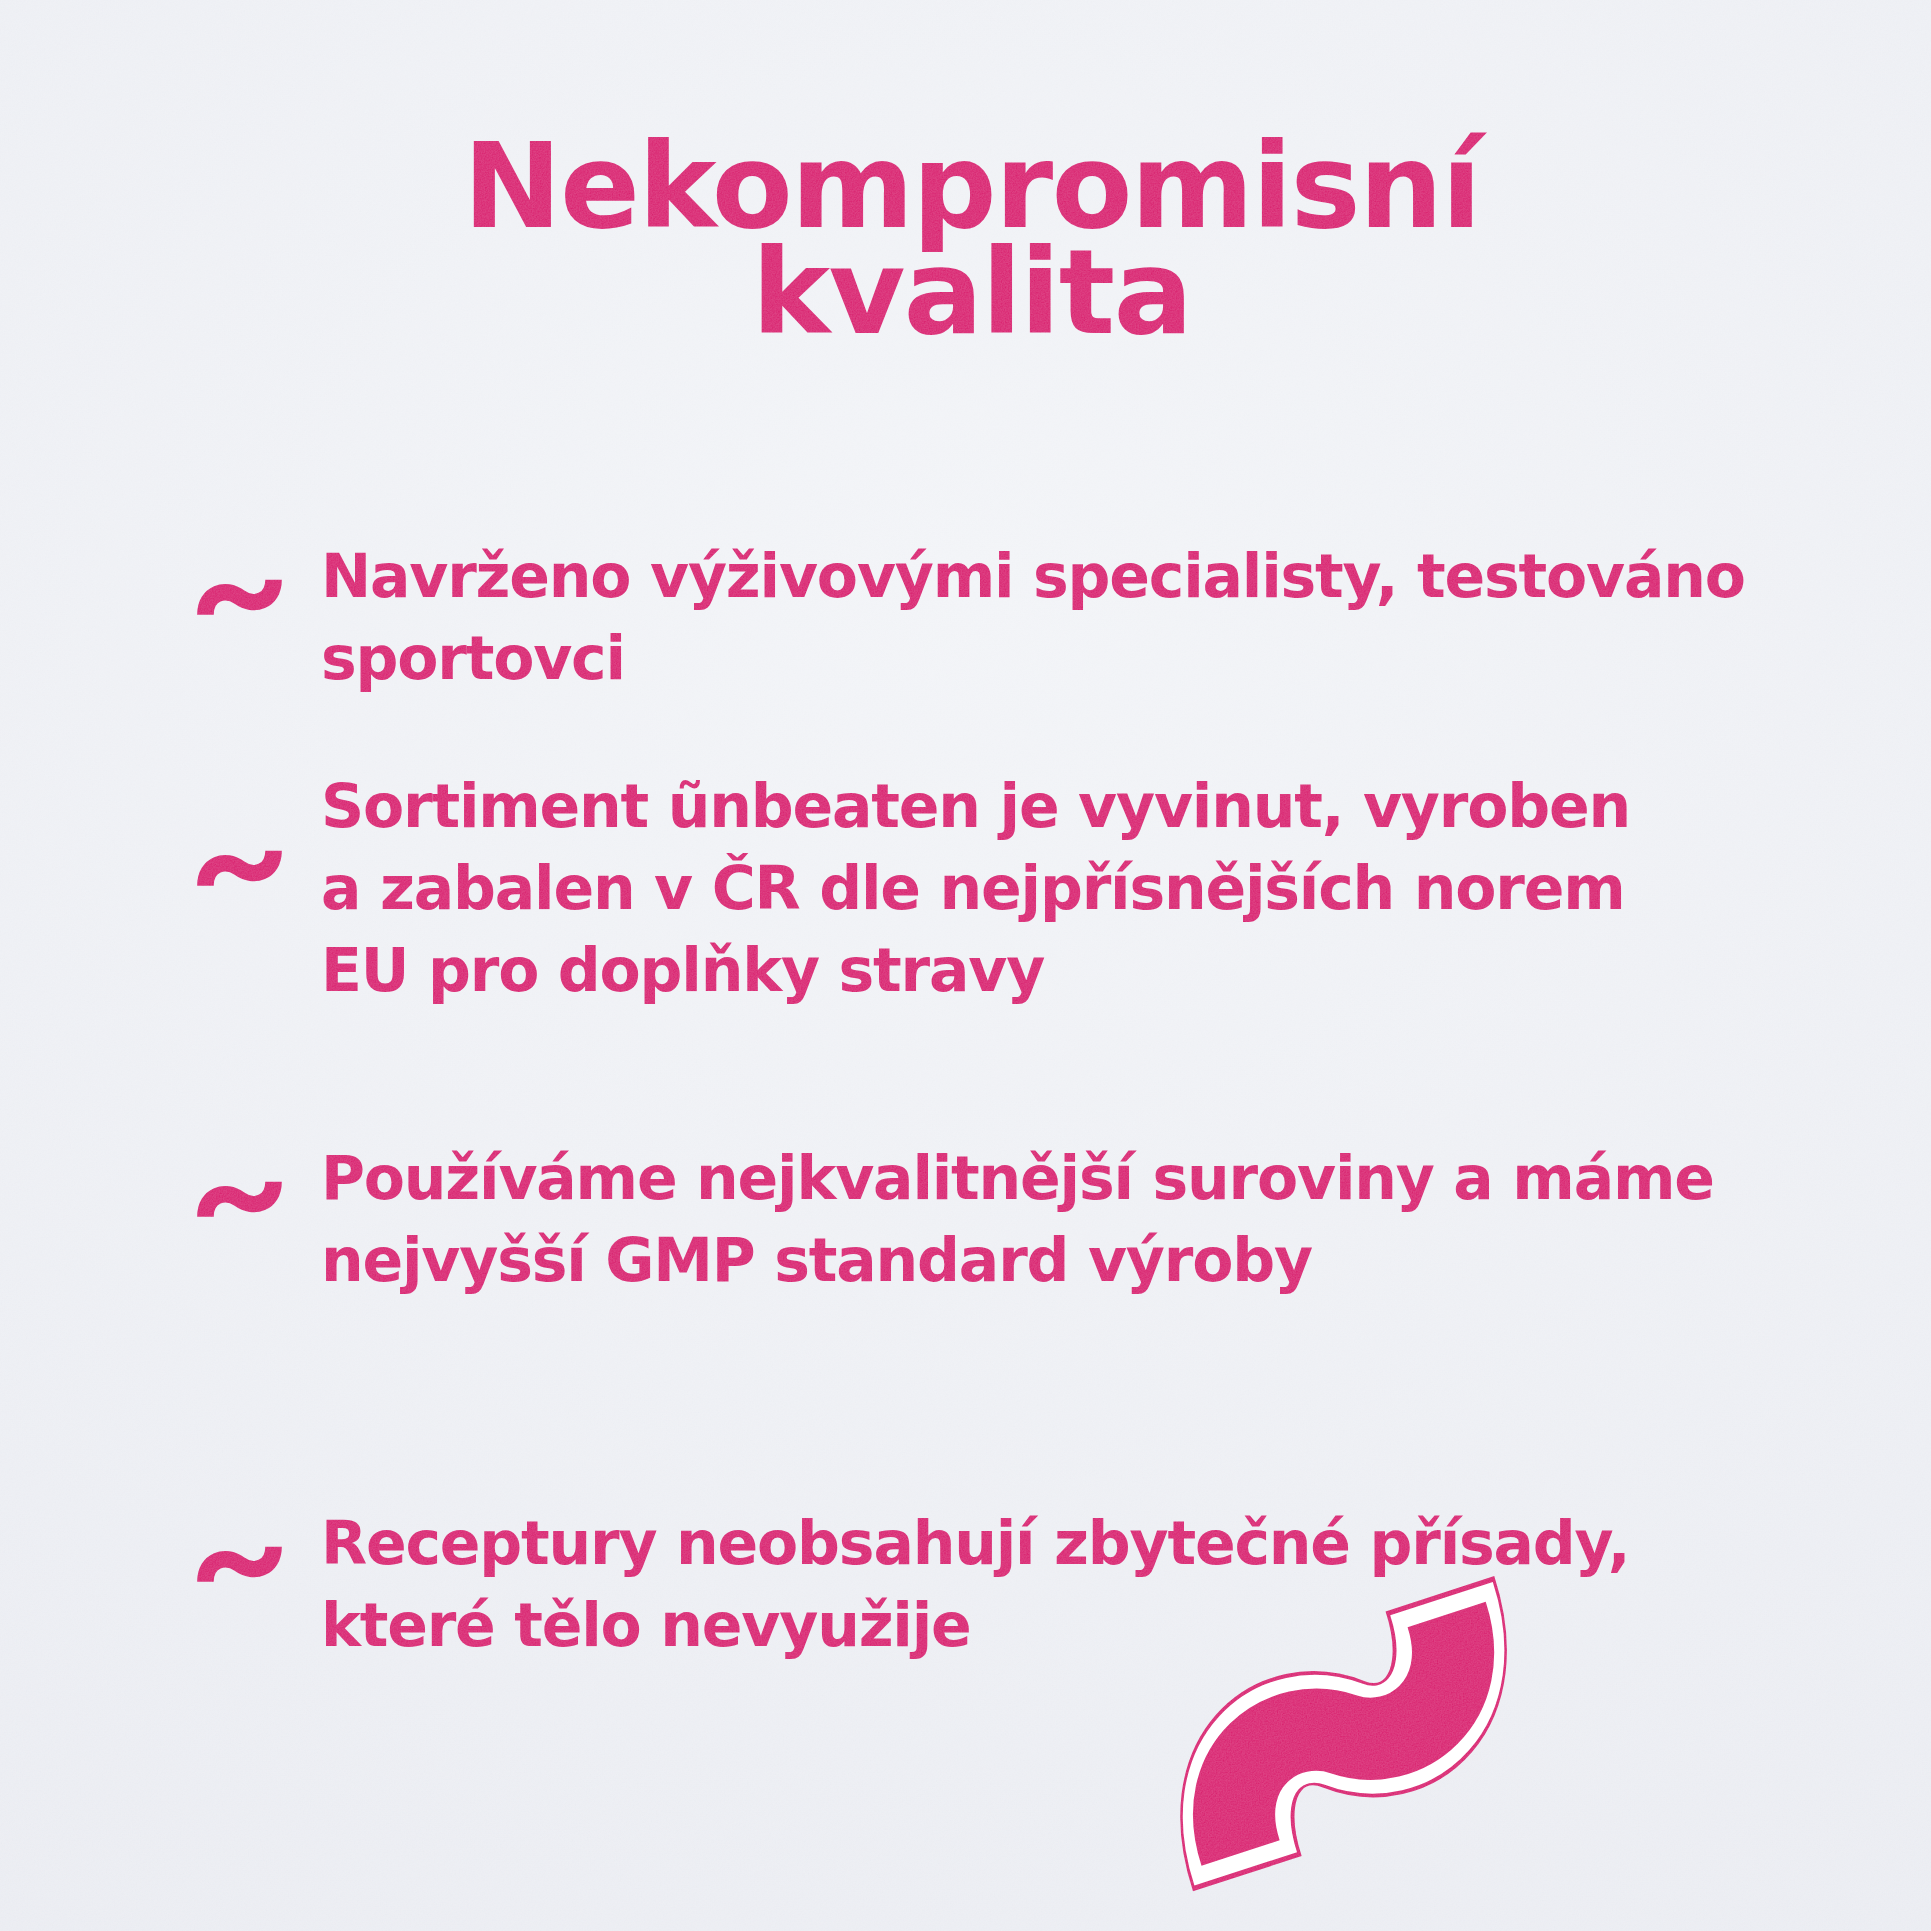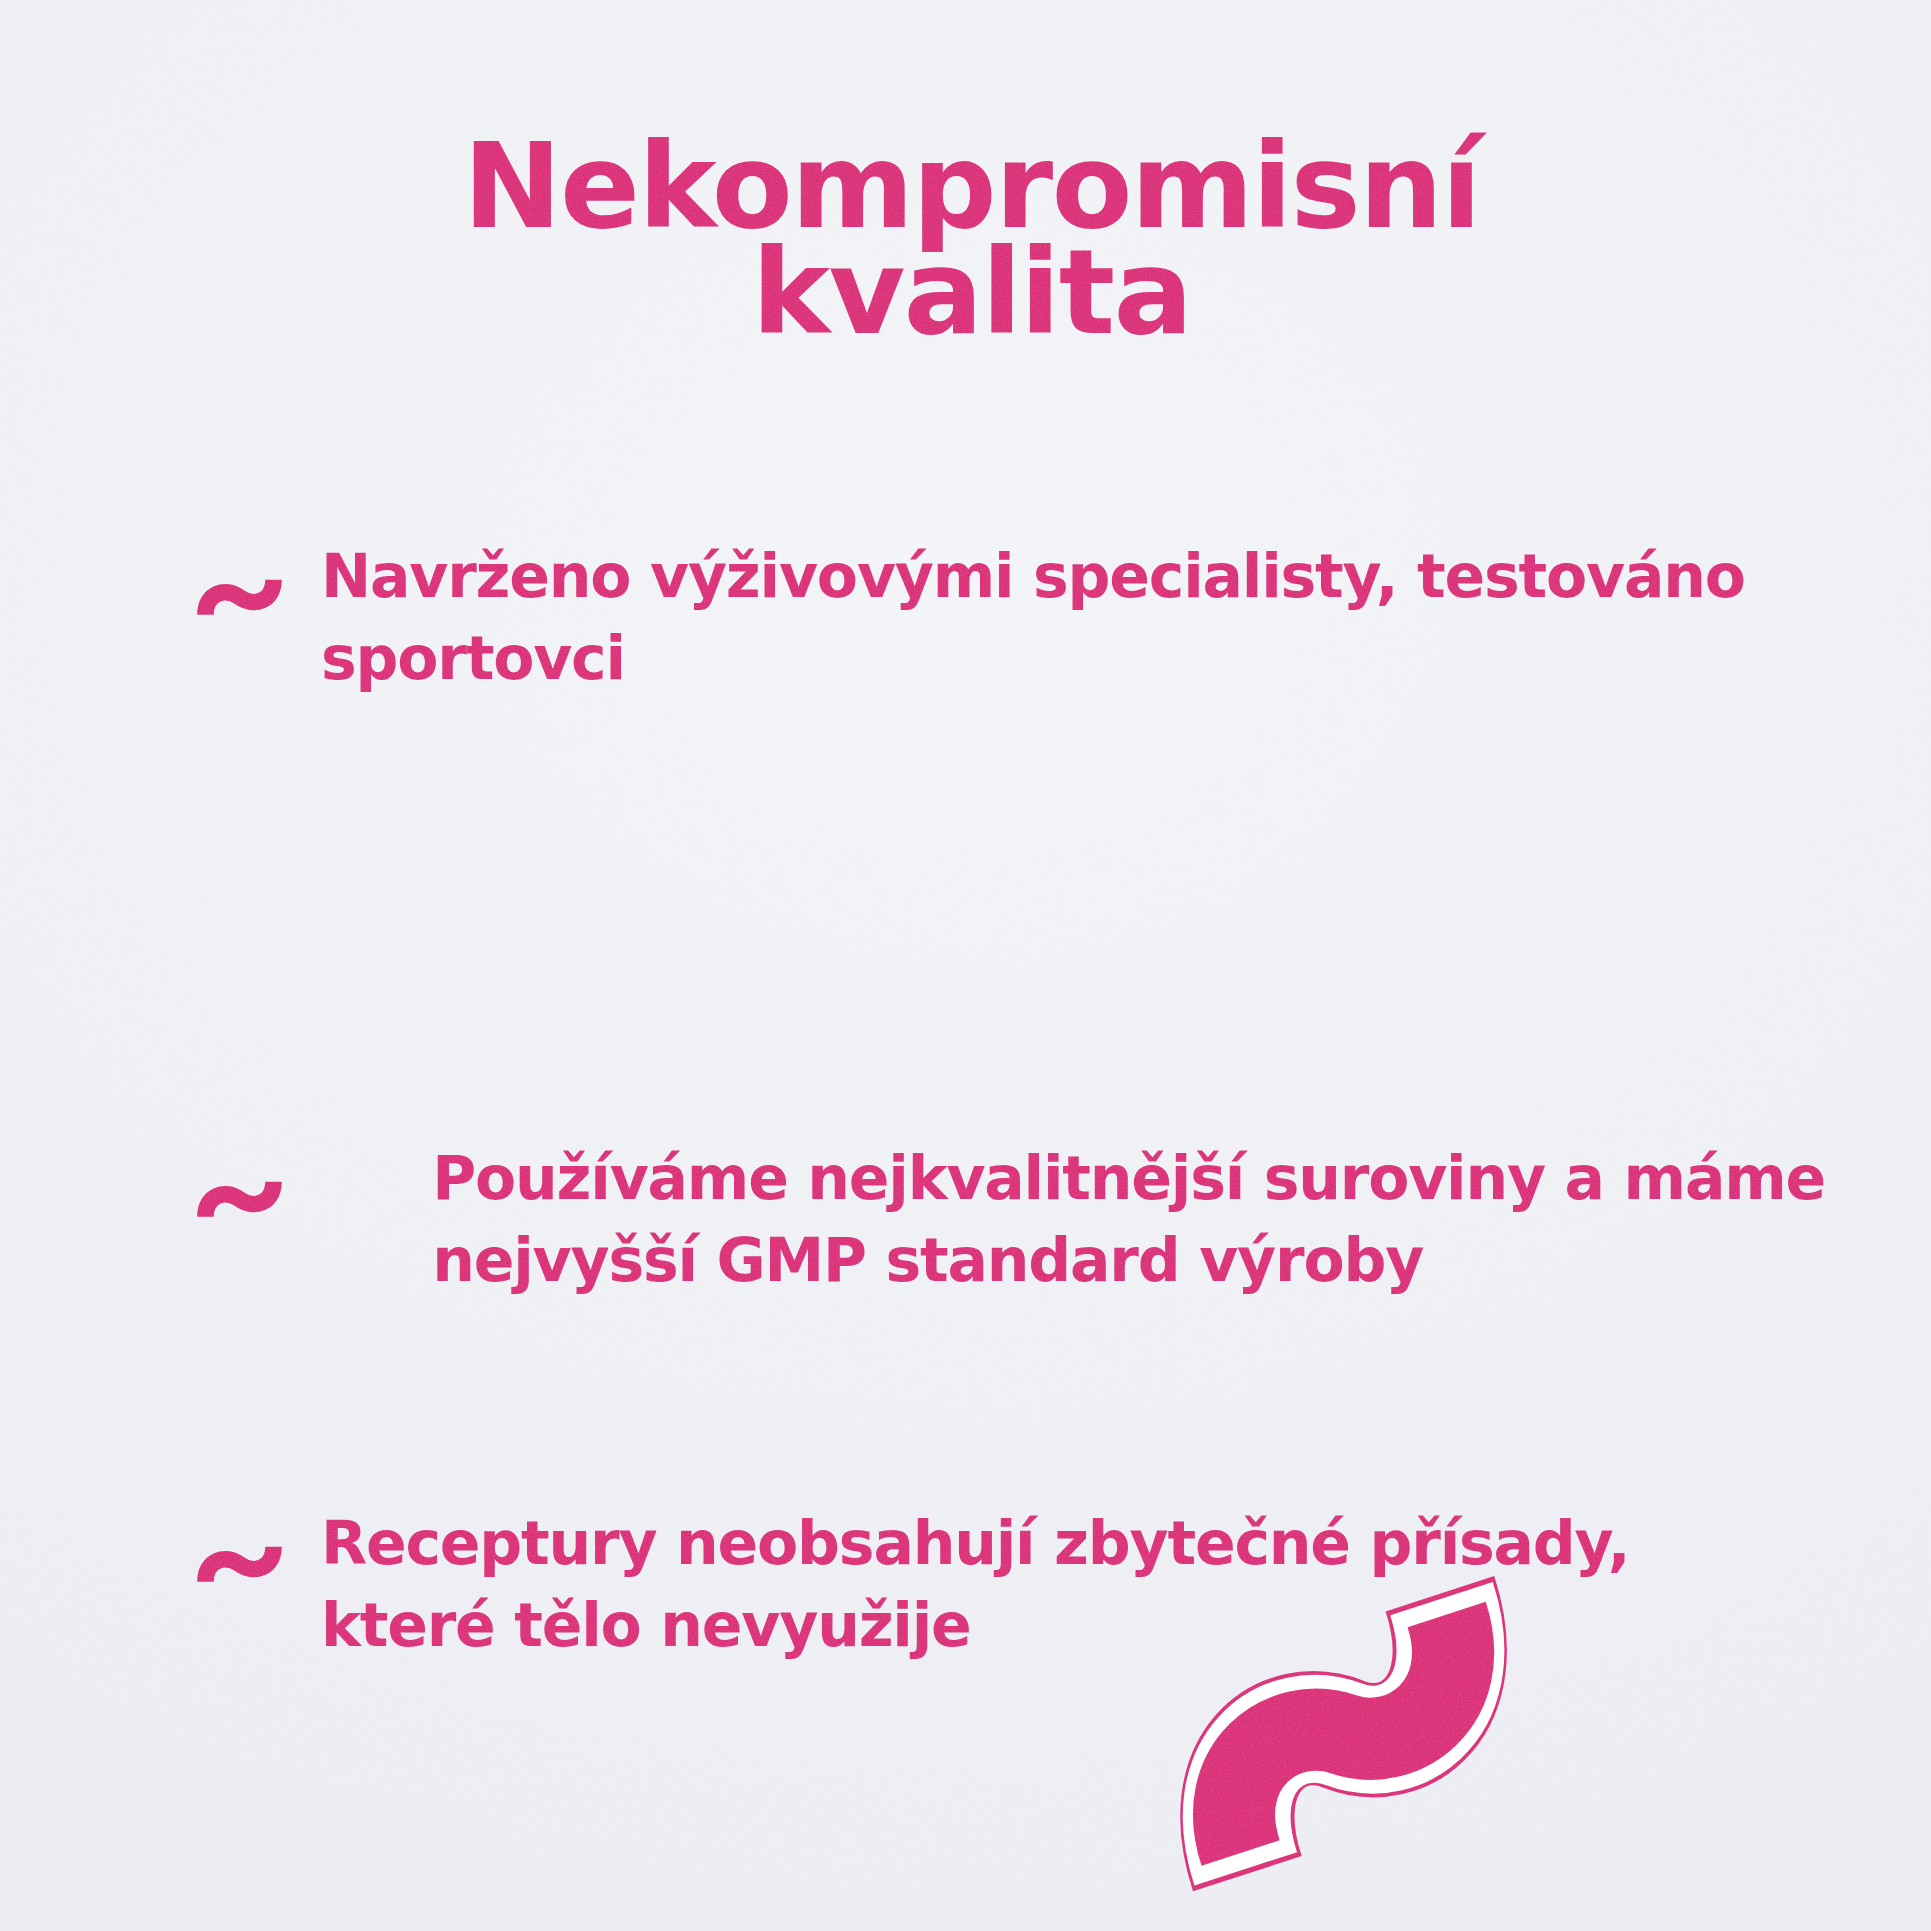--- a/index.html
+++ b/index.html
@@ -34,21 +34,21 @@
   }
   .bullet{
     position:absolute;
     left:193px;
     right:106px;
     display:flex;
     align-items:center;
   }
   .b1{top:499px;}
   .b2{top:729px;}
-  .b3{top:1101px;justify-content:space-between;}
+  .b3{top:1101px;}
   .b4{top:1466px;}
   .tilde{
     flex:none;
     width:93px;height:46px;
     margin-right:35px;
   }
   .tilde-path{
     fill:none;
     stroke:var(--accent);
     stroke-width:36;
@@ -89,20 +89,28 @@
 kvalita</h1>
 
   <div class="bullet b1">
     <svg class="tilde" viewBox="0 0 200 100" aria-hidden="true">
       <path class="tilde-path" d="M 26,84 C 26,36 70,24 100,46 C 130,68 174,56 174,8"></path>
     </svg>
     <p class="btext">Navrženo výživovými specialisty, testováno
 sportovci</p>
   </div>
 
+  <div class="bullet b2">
+    <svg class="tilde" viewBox="0 0 200 100" aria-hidden="true">
+      <path class="tilde-path" d="M 26,84 C 26,36 70,24 100,46 C 130,68 174,56 174,8"></path>
+    </svg>
+    <p class="btext">Sortiment ũnbeaten je vyvinut, vyroben
+a zabalen v ČR dle nejpřísnějších norem
+EU pro doplňky stravy</p>
+  </div>
 
   <div class="bullet b3">
     <svg class="tilde" viewBox="0 0 200 100" aria-hidden="true">
       <path class="tilde-path" d="M 26,84 C 26,36 70,24 100,46 C 130,68 174,56 174,8"></path>
     </svg>
     <p class="btext">Používáme nejkvalitnější suroviny a máme
 nejvyšší GMP standard výroby</p>
   </div>
 
   <div class="bullet b4">

